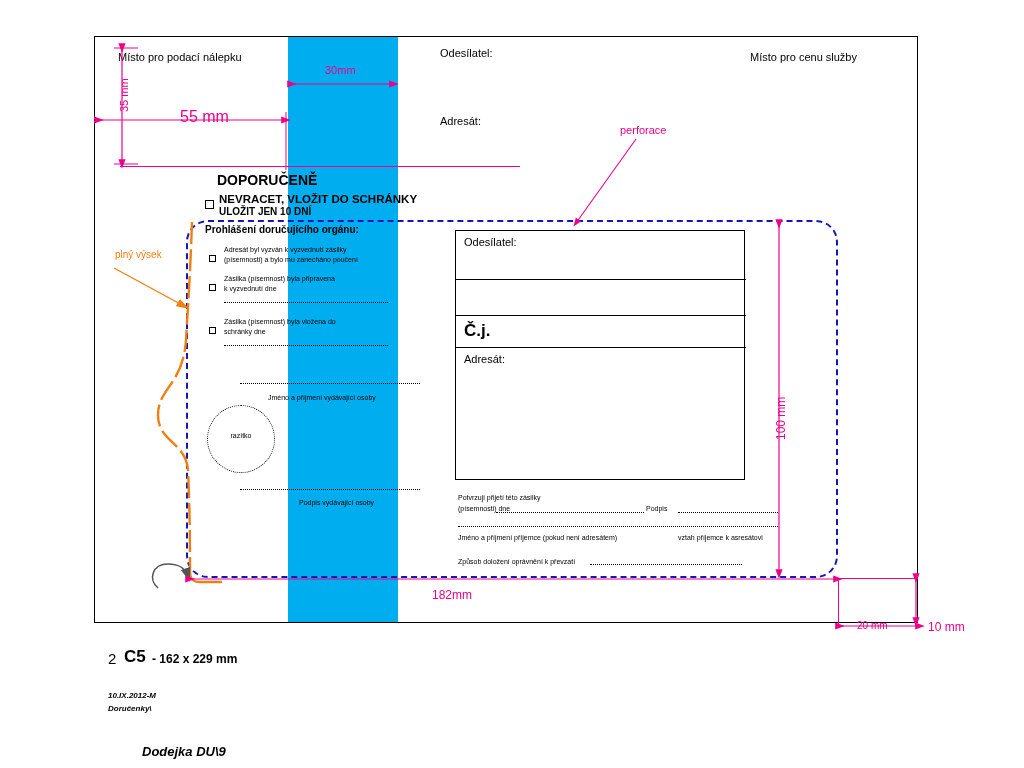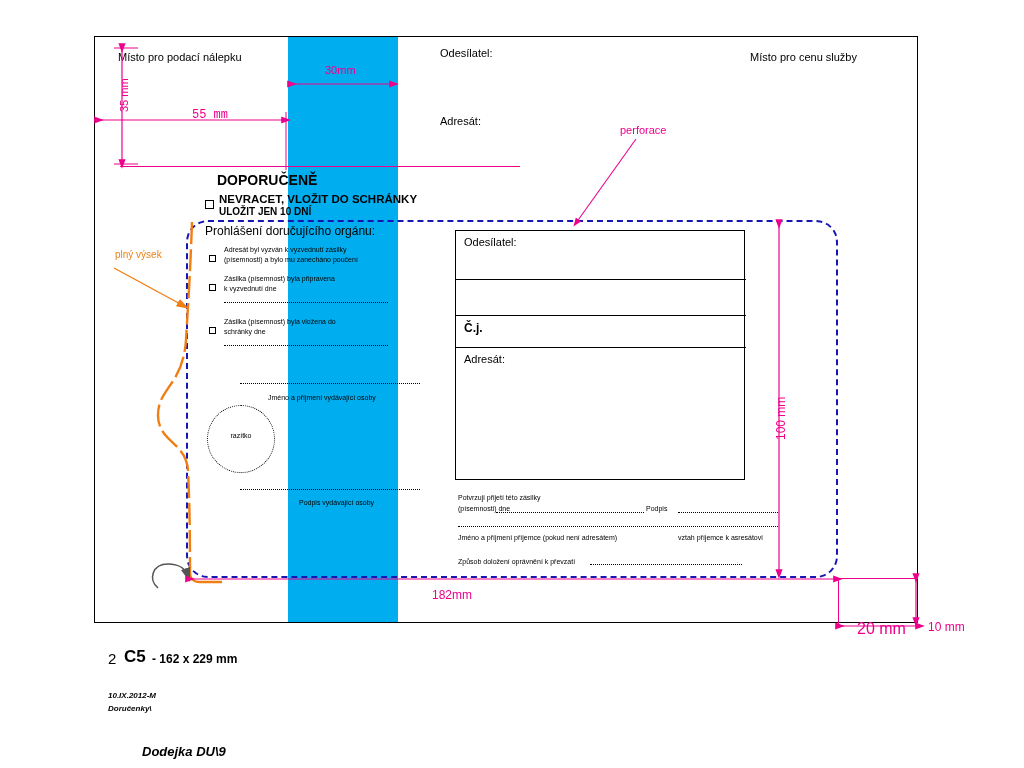--- a/index.html
+++ b/index.html
@@ -43,21 +43,21 @@
     font-family: "Liberation Sans", sans-serif;
     white-space: nowrap;
   }
   .vert-label {
     transform: rotate(-90deg);
     transform-origin: left top;
   }
 
   
   .t { font-size: 11px; color: #000; white-space: nowrap; }
-  .t-sm { font-size: 12px; color: #000; }
+  .t-sm { font-size: 10px; color: #000; font-weight: bold; }
   .t-xs { font-size: 7px; color: #000; }
   .bold { font-weight: bold; }
 
   
   .dotline {
     border-bottom: 1px dotted #000;
     height: 0;
   }
 
   
@@ -154,21 +154,21 @@
     <line x1="10" y1="6" x2="10" y2="122" stroke="#ED008C" stroke-width="1.2" marker-start="url(#mArrow)" marker-end="url(#mArrow)"></line>
     <line x1="2" y1="6" x2="26" y2="6" stroke="#ED008C" stroke-width="1"></line>
     <line x1="2" y1="122" x2="26" y2="122" stroke="#ED008C" stroke-width="1"></line>
   </svg>
   <div class="abs dim-label vert-label" style="left:118px; top:112px;">35 mm</div>
 
   <svg class="abs" style="left:95px; top:110px;" width="200" height="20">
     <line x1="4" y1="10" x2="191" y2="10" stroke="#ED008C" stroke-width="1.2" marker-start="url(#mArrow)" marker-end="url(#mArrow)"></line>
     <line x1="191" y1="2" x2="191" y2="60" stroke="#ED008C" stroke-width="1"></line>
   </svg>
-  <div class="abs dim-label" style="left:192px; top:108px; font-size:12px;font-family:Liberation Mono, monospace;">55 mm</div>
+  <div class="abs dim-label" style="left:180px; top:108px; font-size:16px;">55 mm</div>
 
   <svg class="abs" style="left:288px; top:72px;" width="112" height="20">
     <line x1="4" y1="12" x2="106" y2="12" stroke="#ED008C" stroke-width="1.2" marker-start="url(#mArrow)" marker-end="url(#mArrow)"></line>
   </svg>
   <div class="abs dim-label" style="left:325px; top:64px;">30mm</div>
 
   <div class="abs mag-line" style="left:120px; top:166px; width:400px; height:1px;"></div>
 
   <div class="abs t bold" style="left:200px; top:172px; font-size:14px;padding-left:17px;">DOPORUČENĚ</div>
   <div class="abs" style="left:205px; top:195px;"><span class="cb cb-lg"></span></div>
@@ -197,21 +197,21 @@
   <div class="abs" id="razitko-circle"></div>
   <div class="abs" id="razitko-label">razítko</div>
 
   <div class="abs dotline" style="left:240px; top:489px; width:180px;"></div>
   <div class="abs t-xs" style="left:299px; top:499px;">Podpis vydávající osoby</div>
 
   <div class="abs" id="dorucenka-box">
     <div class="abs t" style="left:8px; top:5px;">Odesílatel:</div>
     <div class="hr-full" style="top:48px;"></div>
     <div class="hr-full" style="top:84px;"></div>
-    <div class="abs t bold" style="left:8px; top:90px; font-size:12px;">Č.j.</div>
+    <div class="abs t bold" style="left:8px; top:90px; font-size:17px;">Č.j.</div>
     <div class="hr-full" style="top:116px;"></div>
     <div class="abs t" style="left:8px; top:122px;">Adresát:</div>
   </div>
 
   <div class="abs t-xs" style="left:458px; top:494px;">Potvrzuji přijetí této zásilky</div>
   <div class="abs t-xs" style="left:458px; top:505px;">(písemnosti)  dne</div>
   <div class="abs dotline" style="left:496px; top:512px; width:148px;"></div>
   <div class="abs t-xs" style="left:646px; top:505px;">Podpis</div>
   <div class="abs dotline" style="left:678px; top:512px; width:100px;"></div>
 
@@ -267,21 +267,21 @@
   <div class="abs mag-line" style="left:838px; top:578px; width:1px; height:48px;"></div>
 
   <svg class="abs" style="left:905px; top:574px;" width="22" height="54">
     <line x1="11" y1="4" x2="11" y2="48" stroke="#ED008C" stroke-width="1.2" marker-start="url(#mArrow)" marker-end="url(#mArrow)"></line>
   </svg>
   <div class="abs dim-label" style="left:928px; top:620px; font-size:12px;">10 mm</div>
 
   <svg class="abs" style="left:836px; top:616px;" width="90" height="20">
     <line x1="4" y1="10" x2="84" y2="10" stroke="#ED008C" stroke-width="1.2" marker-start="url(#mArrow)" marker-end="url(#mArrow)"></line>
   </svg>
-  <div class="abs dim-label" style="left:857px; top:620px; font-size:16px;">20 mm</div>
+  <div class="abs dim-label" style="left:857px; top:620px; font-size:10px;">20 mm</div>
 
   <div class="abs" id="caption-num">2</div>
   <div class="abs" id="caption-c5">C5</div>
   <div class="abs" id="caption-size">- 162 x 229 mm</div>
   <div class="abs" id="caption-date">10.IX.2012-M</div>
   <div class="abs" id="caption-doc1">Doručenky\</div>
   <div class="abs" id="caption-doc2">Dodejka DU\9</div>
 
 </div>
 

